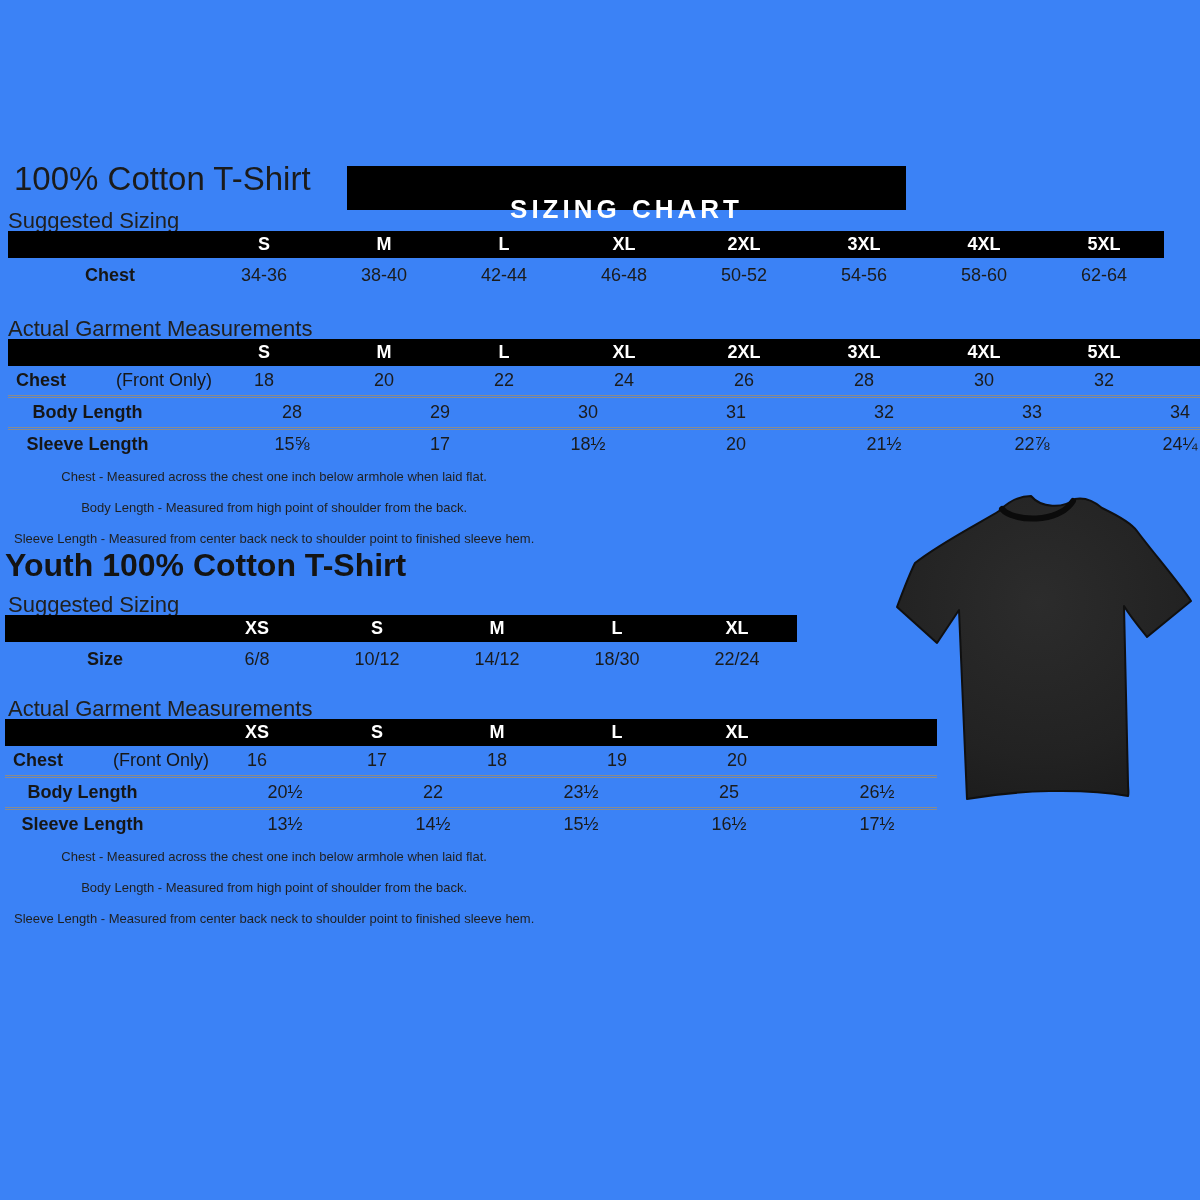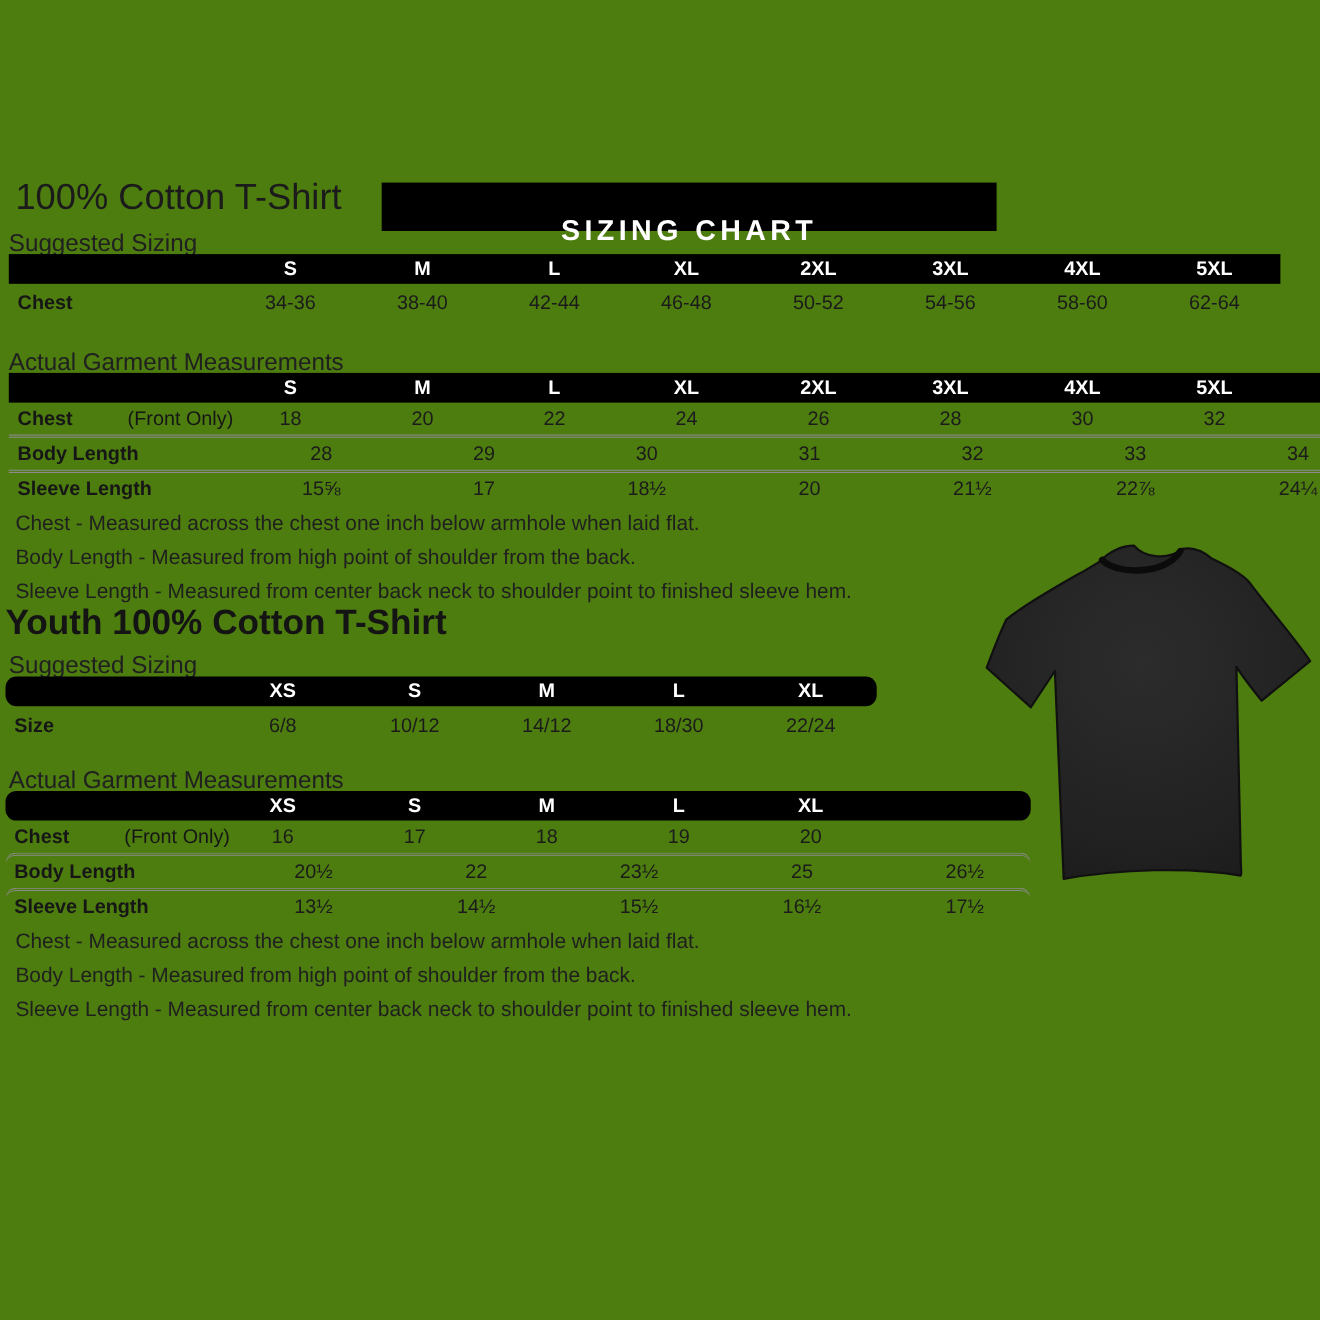--- a/index.html
+++ b/index.html
@@ -1,44 +1,44 @@
 <!DOCTYPE html>
 <html><head>
 <meta charset="utf-8">
 <style>
   html,body{margin:0;padding:0;background:#ffffff;}
   .canvas{
-    position:relative;width:1200px;height:1200px;background:#4d7c0f;overflow:hidden;
+    position:relative;width:1200px;height:1200px;background:#3b82f6;overflow:hidden;
     font-family:"Liberation Sans","DejaVu Sans",sans-serif;color:#1b1b1b;
   }
   .abs{position:absolute;}
 
   
   .main-title{left:14px;top:160px;font-size:33px;font-weight:400;color:#1b1b1b;}
   .banner{left:347px;top:166px;width:559px;height:44px;background:#000;
           display:flex;align-items:center;justify-content:center;}
   .banner span{color:#fff;font-weight:700;font-size:26px;letter-spacing:4px;margin-top:43px;}
   .section-label{font-size:22px;color:#202020;}
   .youth-title{left:5px;top:547px;font-size:32px;font-weight:700;color:#141414;}
 
   
   .s-table{display:block;}
   .t-row{display:grid;}
   .adult .t-row{grid-template-columns:196px repeat(8,120px);}
-  .youth-t .t-row{grid-template-columns:192px repeat(5,120px);border-radius:10px;}
+  .youth-t .t-row{grid-template-columns:192px repeat(5,120px);}
   .t-head{background:#000;height:27px;}
   .t-head .cell{color:#fff;font-weight:700;font-size:18px;text-align:center;line-height:27px;}
   .t-row .cell{font-size:18px;text-align:center;white-space:nowrap;}
-  .t-row .label{text-align:left;padding-left:8px;font-weight:700;color:#161616;}
+  .t-row .label{text-align:center;padding-left:8px;font-weight:700;color:#161616;}
   .t-row .label .suffix{font-weight:400;margin-left:45px;}
   .data-row{height:29px;line-height:29px;}
   .data-row.tall{height:34px;line-height:34px;}
   .sep{border-top:3px double #8b8b8b;gap:28px;}
 
-  .notes div{font-size:19px;line-height:31px;color:#1f1f1f;white-space:nowrap;}
+  .notes div{font-size:13px;line-height:31px;color:#1f1f1f;white-space:nowrap;text-align:center;}
 
   .tee{left:895px;top:489px;width:300px;height:320px;}
 </style>
 </head>
 <body>
 
 <div class="canvas">
 
   <div class="abs main-title">100% Cotton T-Shirt</div>
   <div class="abs banner">

